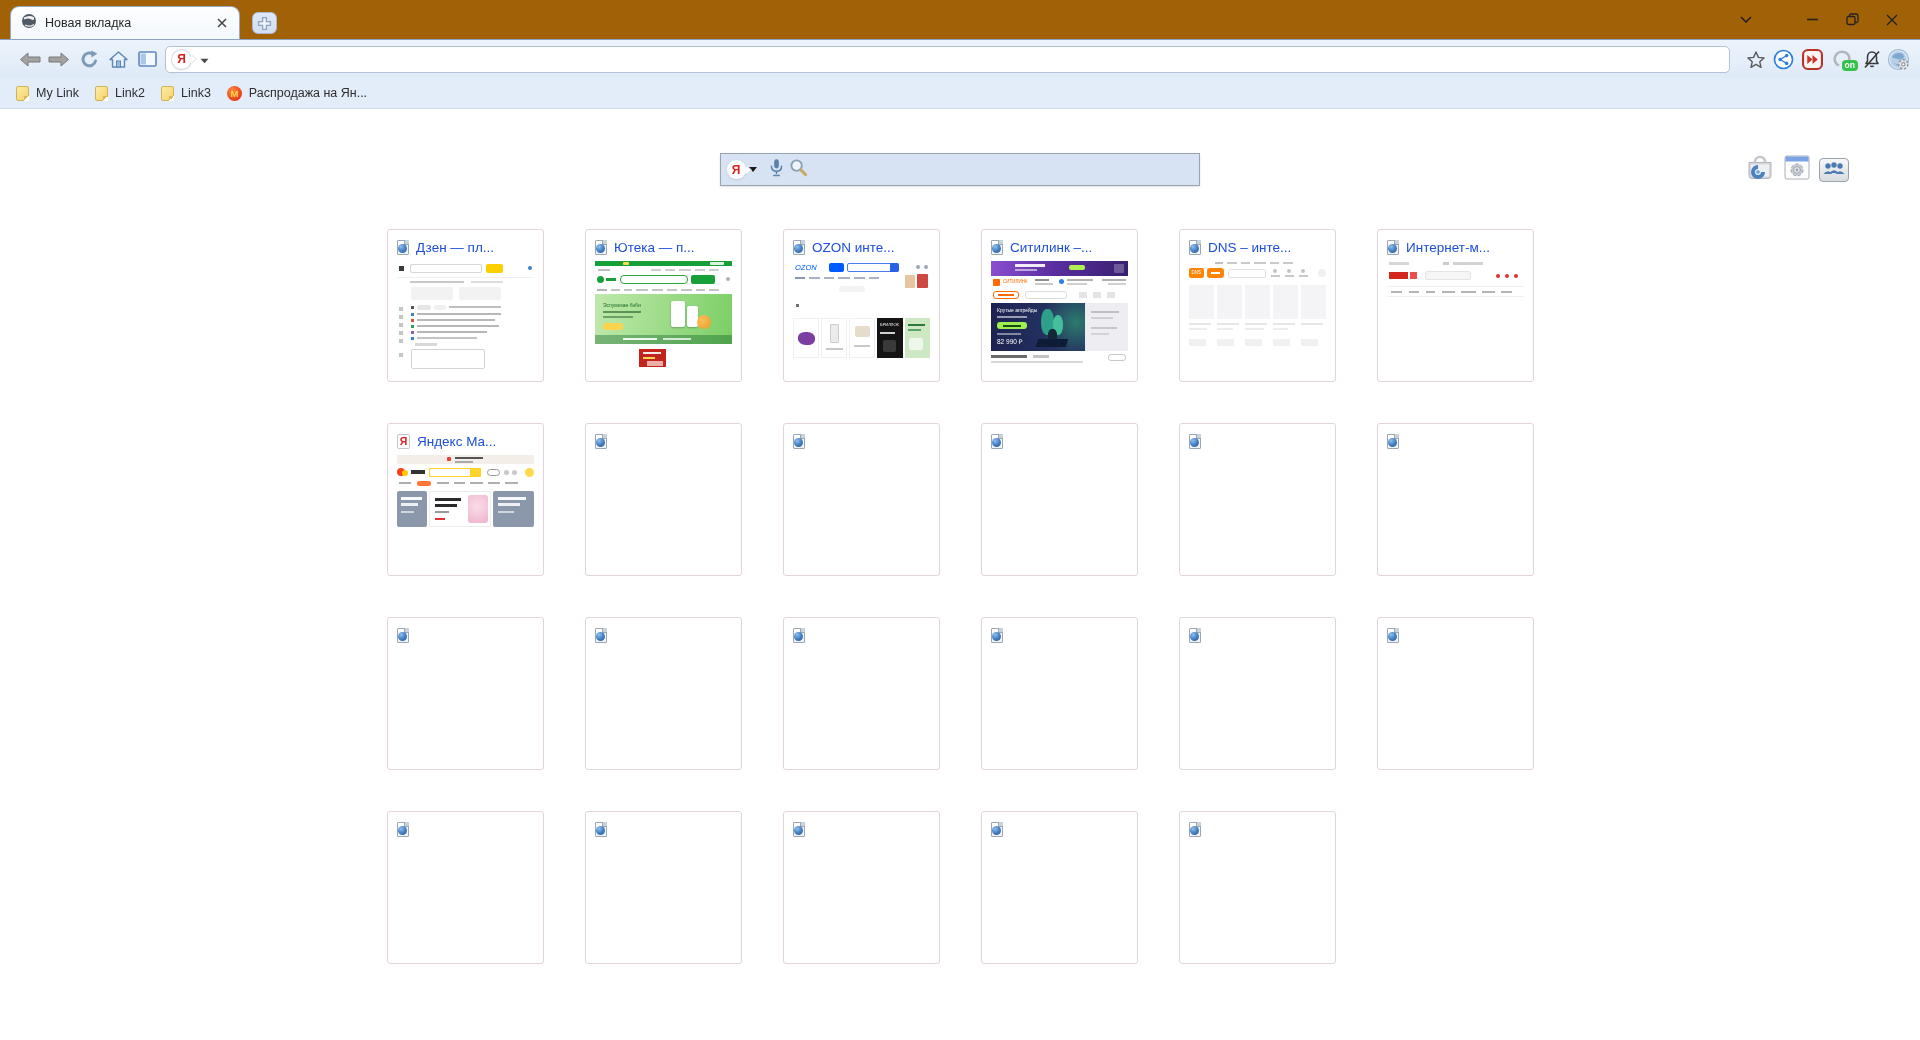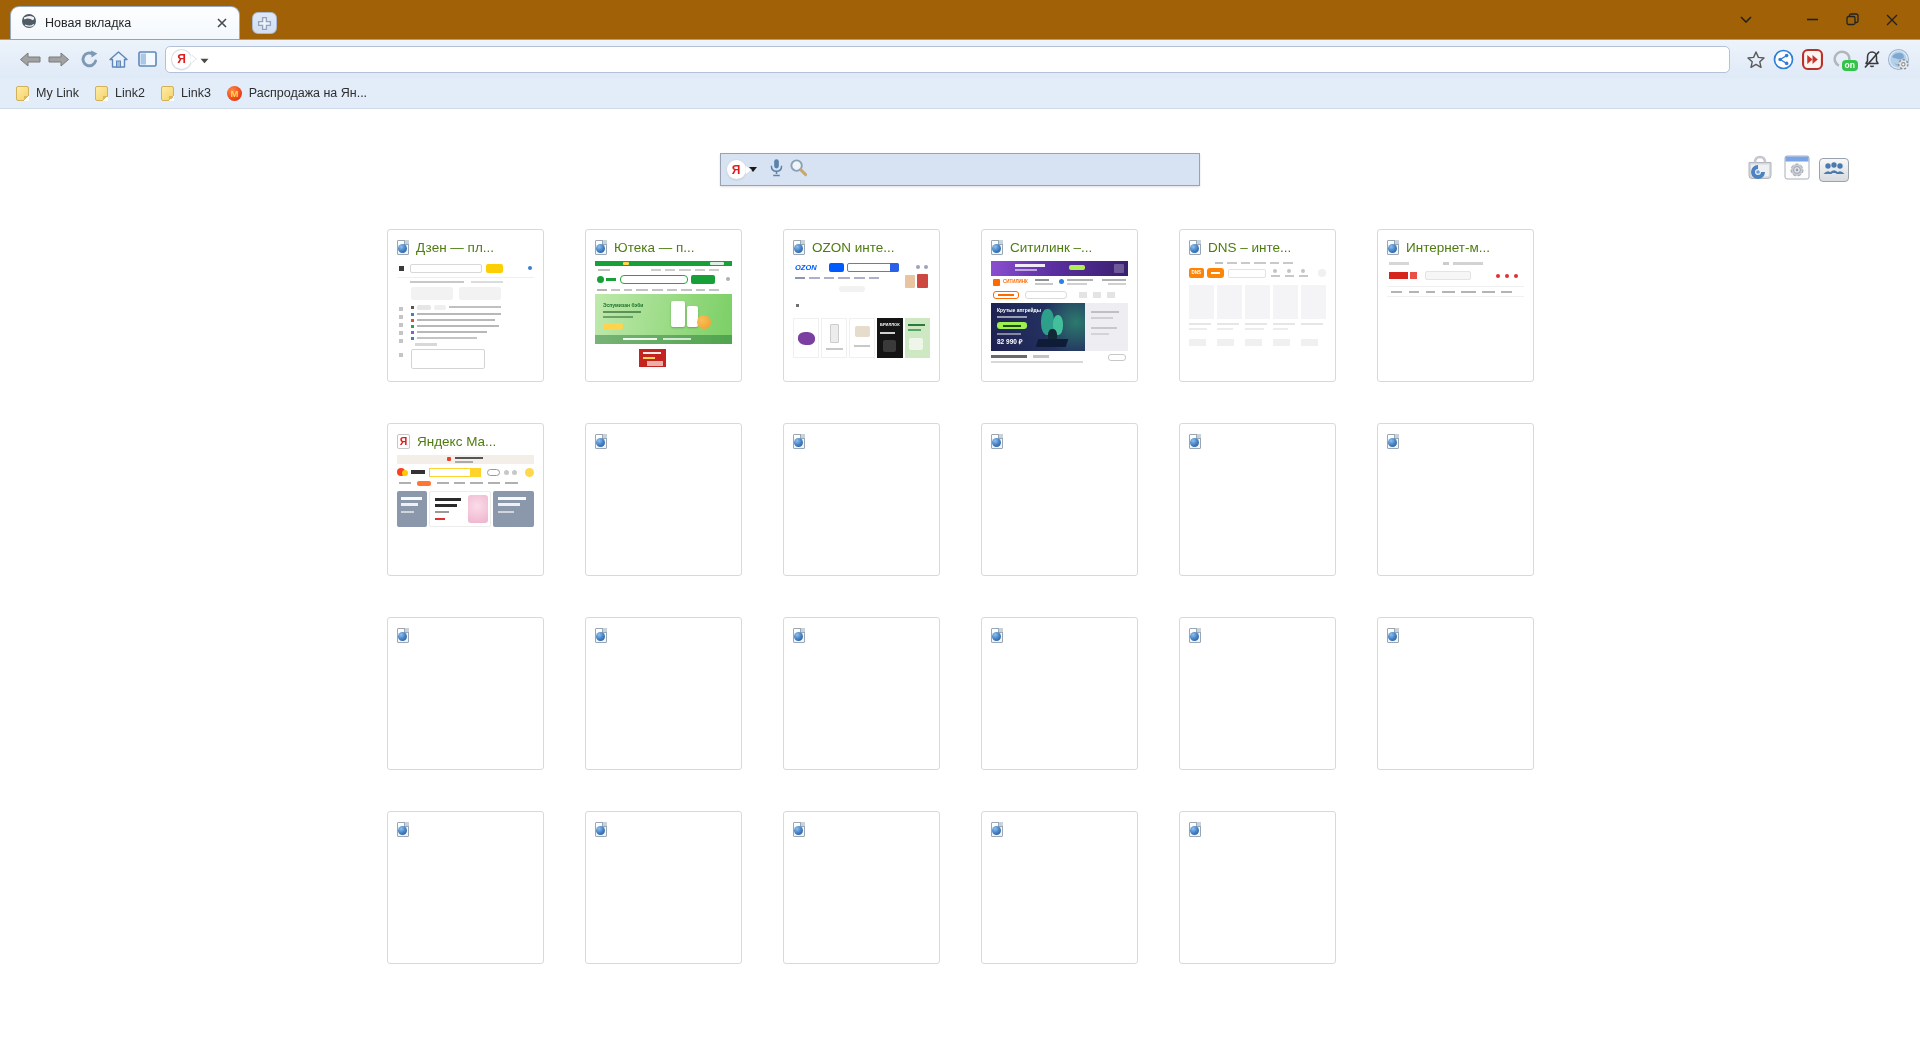--- a/index.html
+++ b/index.html
@@ -84,36 +84,36 @@
 
   .corner-icons { position:absolute; top:46px; right:71px; display:flex; align-items:center; gap:9px; }
   .people-btn { width:30px; height:24px; border:1px solid #9aa2ac; border-radius:4px;
     background:linear-gradient(#f6f7f8,#d9dcdf); display:flex; align-items:center; justify-content:center; }
 
   
   .grid { position:absolute; left:387px; top:120px;
     display:grid; grid-template-columns:repeat(6,157px); grid-auto-rows:153px; gap:41px; }
   .tile { background:#fff; border:1px solid #e3d3dd; border-radius:3px; padding:8px 9px; overflow:hidden; }
   .tile-head { display:flex; align-items:center; gap:7px; margin-bottom:5px; height:18px; }
-  .tile-title { font-size:13.5px; color:#4d7c0f; white-space:nowrap; overflow:hidden; }
+  .tile-title { font-size:13.5px; color:#1d4ed8; white-space:nowrap; overflow:hidden; }
   .pgicon { position:relative; width:12px; height:15px; flex:none;
     background:linear-gradient(#fff,#f0f3f6); border:1px solid #9aa6b2; border-radius:1px; }
   .pgicon::before { content:''; position:absolute; right:-1px; top:-1px; width:4px; height:4px;
     background:#c8d2da; border-left:1px solid #9aa6b2; border-bottom:1px solid #9aa6b2; }
   .pgicon::after { content:''; position:absolute; left:0; bottom:1px; width:9px; height:9px; border-radius:50%;
     background:radial-gradient(circle at 35% 30%,#8ec0ee 0%,#4a86c8 45%,#1d4f92 100%); }
   .yafav { width:13px; height:15px; background:#fff; border:1px solid #c6c6c6; border-radius:2px;
     color:#e01b1b; font-weight:bold; font-size:10.5px; line-height:13px; text-align:center; flex:none; }
 
   .thumb { position:relative; width:137px; margin:0 auto; overflow:hidden; background:#fff; }
   .ab { position:absolute; }
   .spin { position:absolute; left:50%; top:40px; width:13px; height:13px; margin-left:-8px;
     border:2px solid #c6c6c6; border-top-color:transparent; border-radius:50%; transform:rotate(40deg); }
 
-  .mini-txt { position:absolute; font-weight:bold; white-space:nowrap; line-height:1; }
+  .mini-txt { position:absolute; font-weight:normal; white-space:nowrap; line-height:1; }
 </style>
 </head>
 <body>
 
 <div class="tabbar">
   <div class="tab">
     <span>
       <svg width="16" height="16" viewBox="0 0 16 16">
           <circle cx="8" cy="8" r="7" fill="#4e5a66"></circle>
           <path d="M3 4.6 Q8 1.4 13 4.2 Q13.6 6 12 7.2 Q7 4.2 3.6 6.6 Q2.5 5.6 3 4.6Z" fill="#fff" opacity=".92"></path>

